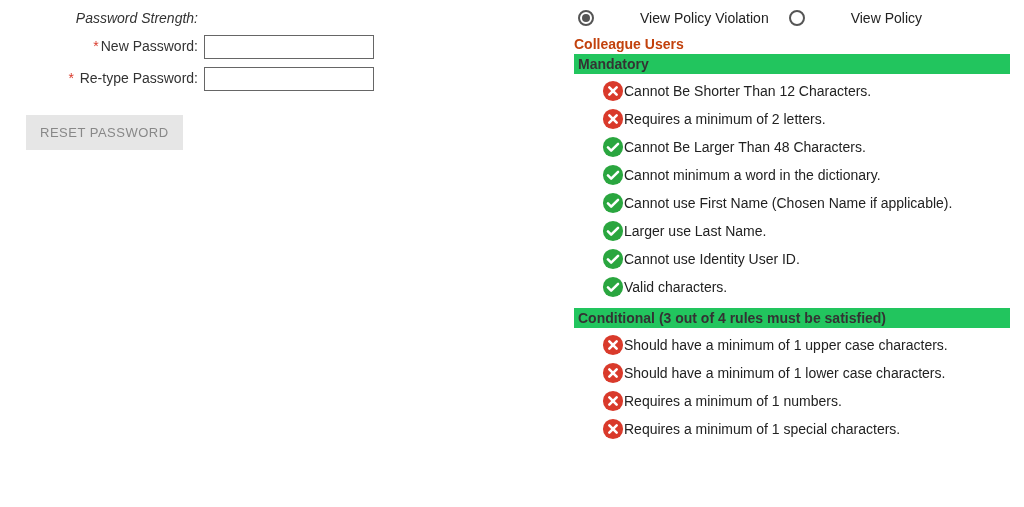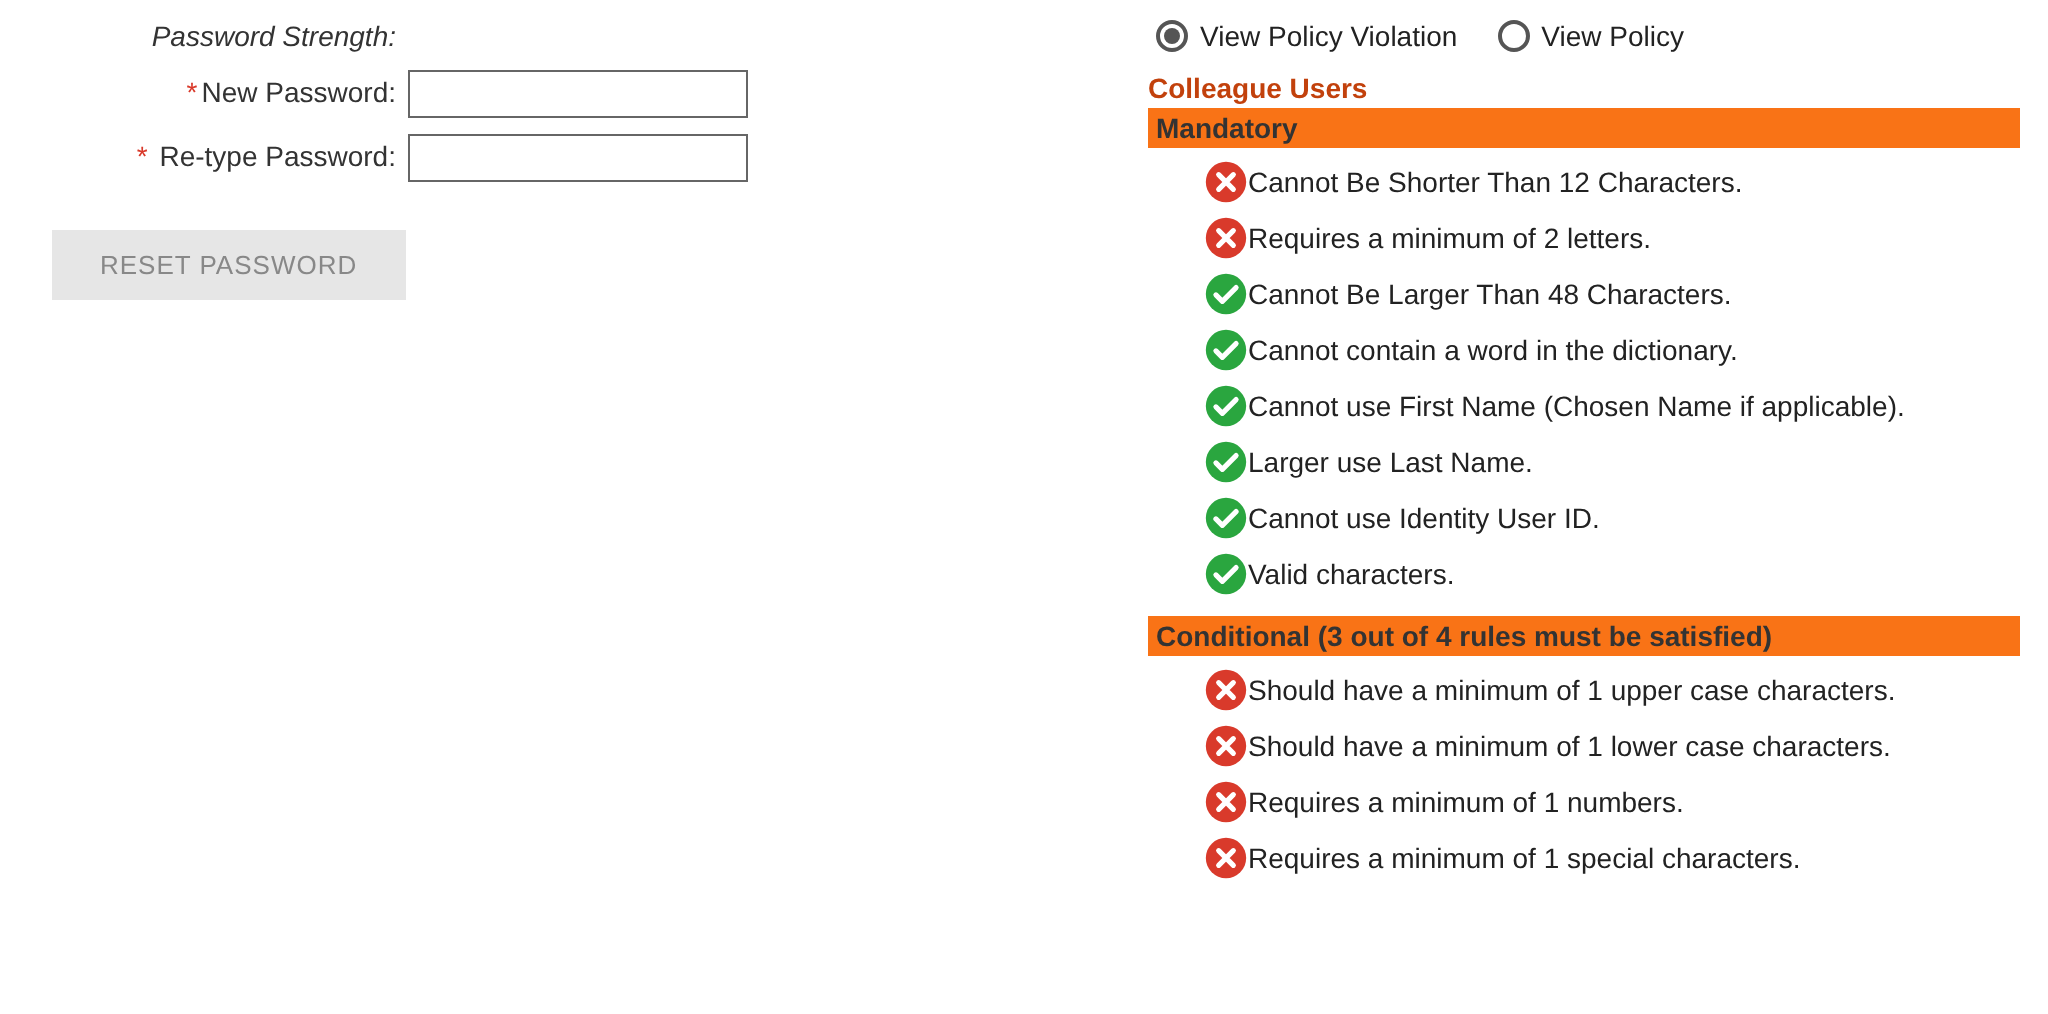--- a/index.html
+++ b/index.html
@@ -39,21 +39,21 @@
       border: 1px solid #666;
       padding: 2px 4px;
       font-size: 14px;
     }
     .btn-reset {
       margin-top: 16px;
       margin-left: 12px;
       background: #e6e6e6;
       border: none;
       color: #888;
-      padding: 10px 24px;
+      padding: 10px 14px;
       font-size: 13px;
       letter-spacing: 0.5px;
       cursor: pointer;
       font-family: inherit;
     }
 
     
     .radio-row {
       display: flex;
       align-items: center;
@@ -70,29 +70,29 @@
     .radio-outer {
       width: 16px;
       height: 16px;
       border: 2px solid #555;
       border-radius: 50%;
       display: inline-flex;
       align-items: center;
       justify-content: center;
     }
     .radio-inner { width: 8px; height: 8px; border-radius: 50%; background: #555; }
-    .radio-label { font-size: 14px; color: #222; }
+    .radio-label { font-size: 14px; color: #222; margin-left: 40px; }
 
     .section-heading {
       font-weight: bold;
       color: #c2410c;
       margin: 2px 0 2px 0;
     }
     .group-heading {
-      background: #f97316;
+      background: #22c55e;
       font-weight: bold;
       padding: 2px 4px;
       margin: 0;
     }
     .rules { margin: 6px 0 10px 28px; }
     .rule-item {
       display: flex;
       align-items: center;
       gap: 0;
       margin: 6px 0;
@@ -180,21 +180,21 @@
           </span>
           <span class="rule-text">Cannot Be Larger Than 48 Characters.</span>
         </div>
         <div class="rule-item">
           <span class="status-icon">
             <svg viewBox="0 0 24 24" width="22" height="22">
               <circle cx="12" cy="12" r="11" fill="#2aa63f"></circle>
               <path d="M6.5 12.5 L10 16 L17.5 8.5" stroke="#fff" stroke-width="2.8" fill="none" stroke-linecap="round" stroke-linejoin="round"></path>
             </svg>
           </span>
-          <span class="rule-text">Cannot contain a word in the dictionary.</span>
+          <span class="rule-text">Cannot minimum a word in the dictionary.</span>
         </div>
         <div class="rule-item">
           <span class="status-icon">
             <svg viewBox="0 0 24 24" width="22" height="22">
               <circle cx="12" cy="12" r="11" fill="#2aa63f"></circle>
               <path d="M6.5 12.5 L10 16 L17.5 8.5" stroke="#fff" stroke-width="2.8" fill="none" stroke-linecap="round" stroke-linejoin="round"></path>
             </svg>
           </span>
           <span class="rule-text">Cannot use First Name (Chosen Name if applicable).</span>
         </div>

